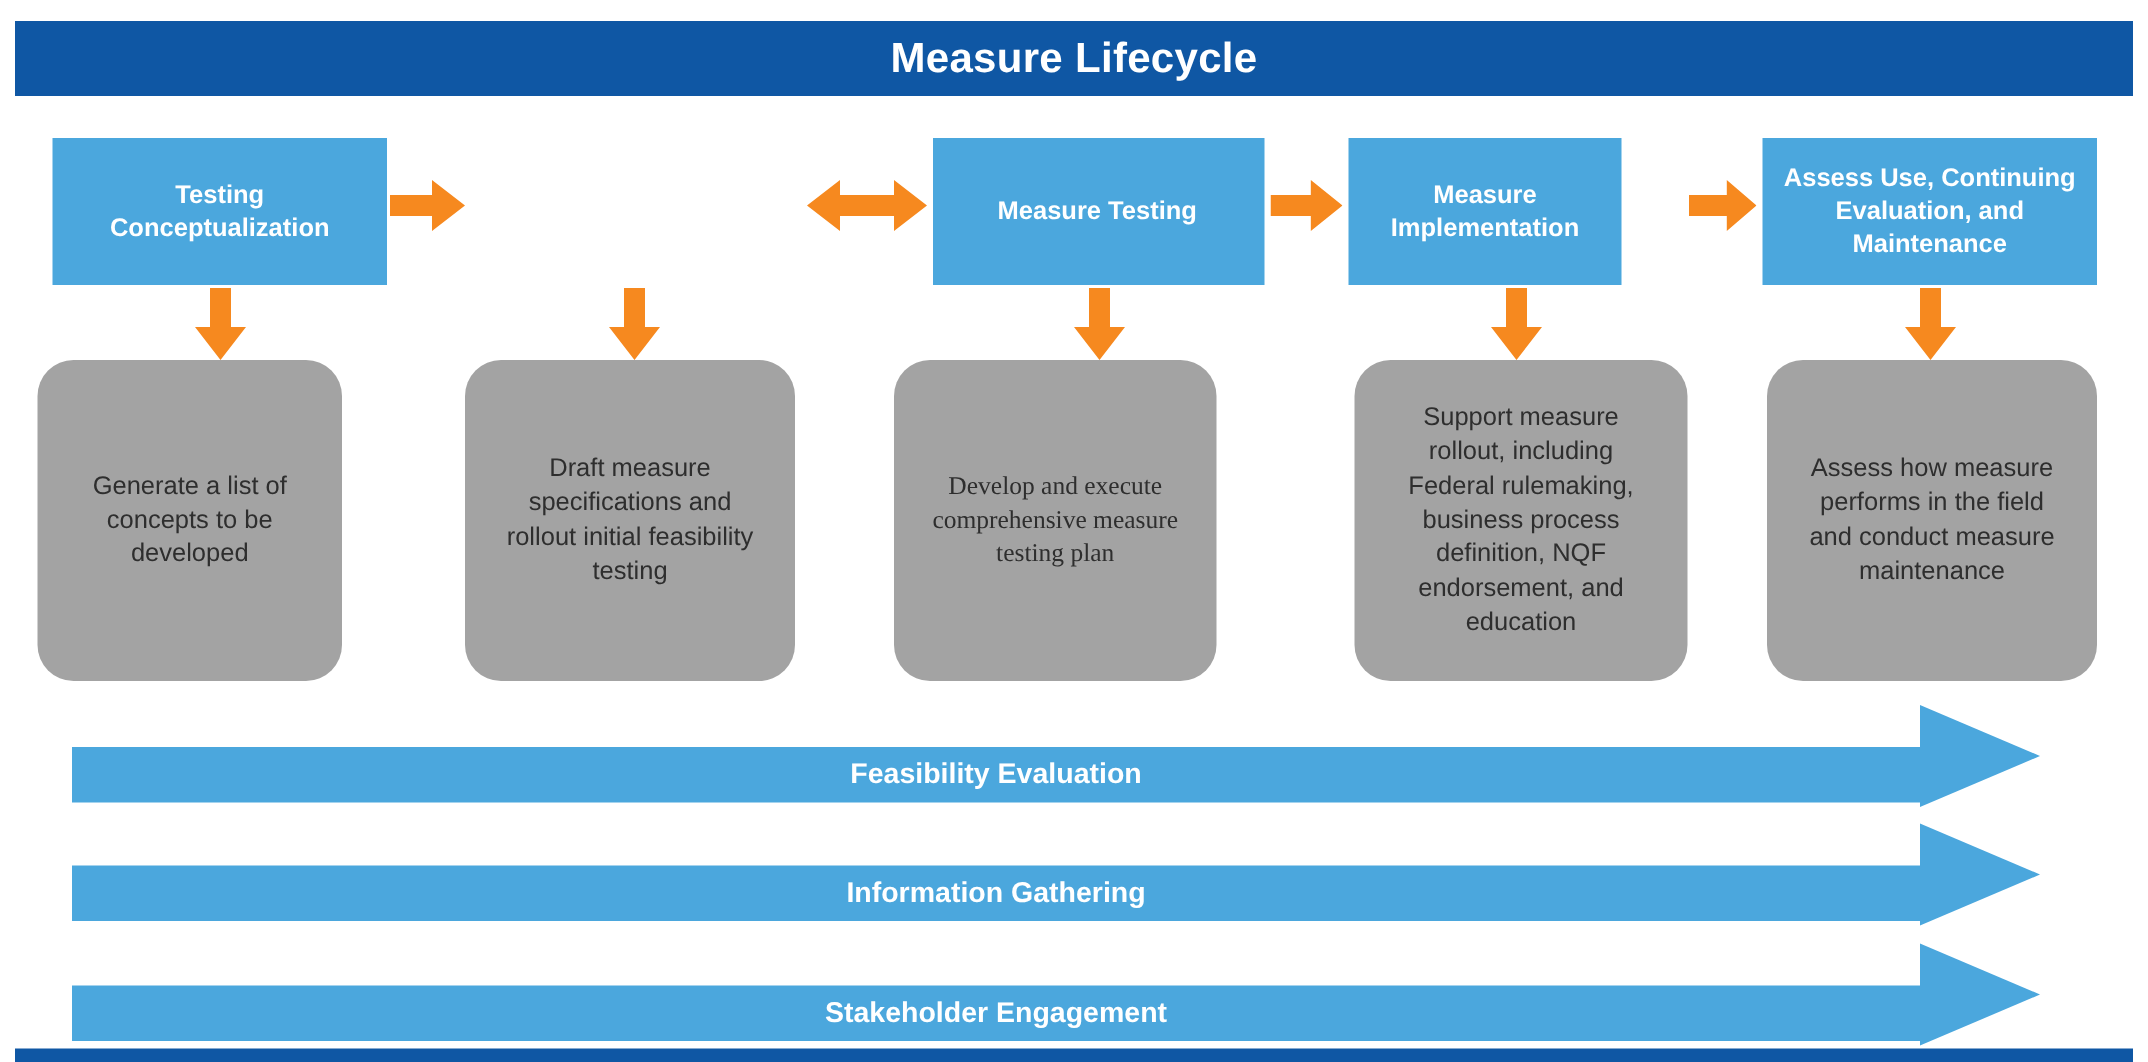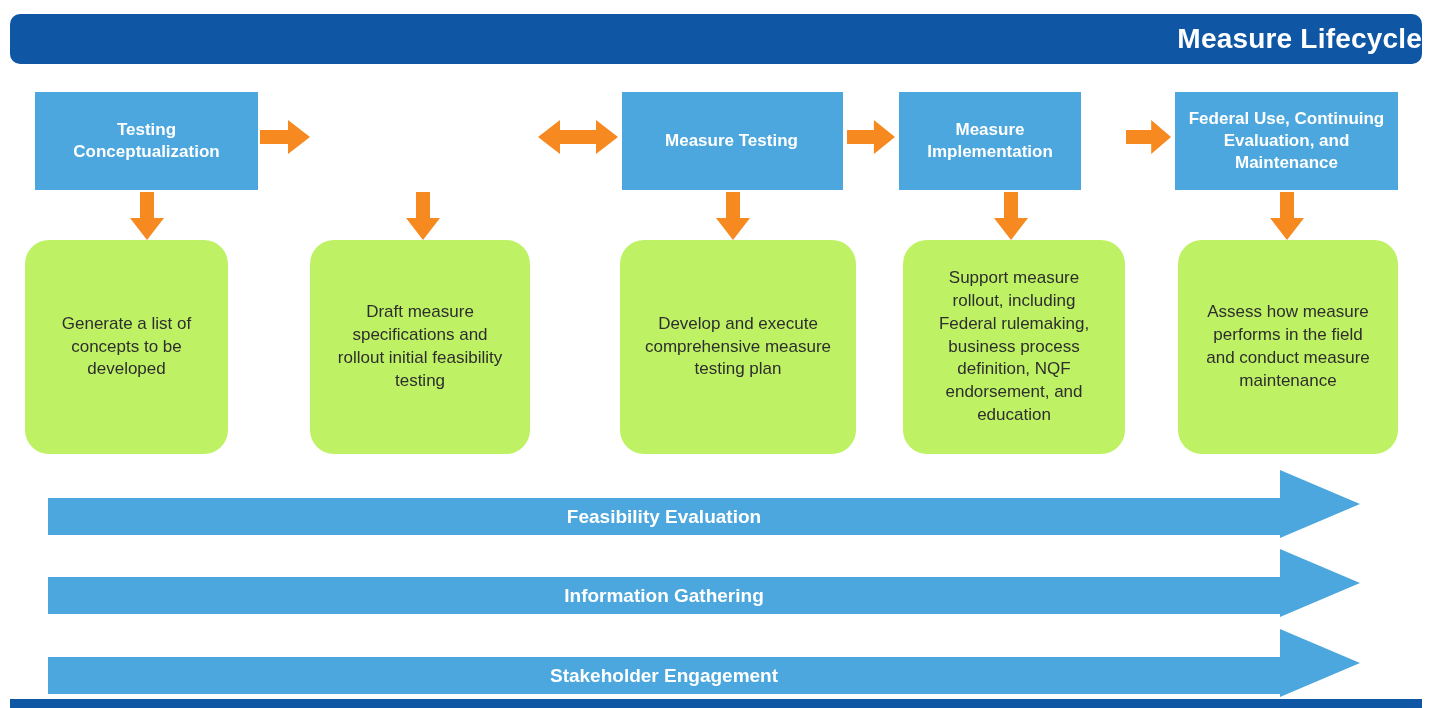--- a/index.html
+++ b/index.html
@@ -7,21 +7,21 @@
     position:relative;
     width:1432px;height:708px;
     background:#ffffff;
     font-family:"Liberation Sans",sans-serif;
     overflow:hidden;
   }
   
   .header{
     position:absolute;left:10px;top:14px;width:1412px;height:50px;
     background:#0f57a4;
-    display:flex;align-items:center;justify-content:flex-end;border-radius:10px;
+    display:flex;align-items:center;justify-content:center;
   }
   .header-title{color:#ffffff;font-size:28px;font-weight:bold;letter-spacing:.2px;}
   
   .stage-box{
     position:absolute;top:92px;height:98px;
     background:#4ba7dd;
     display:flex;align-items:center;justify-content:center;
     text-align:center;color:#ffffff;font-weight:bold;font-size:17px;line-height:1.28;
     padding:0 12px;box-sizing:border-box;
   }
@@ -40,28 +40,28 @@
   .d-arrow{position:absolute;top:192px;width:34px;height:48px;}
   .d-arrow svg{display:block;width:100%;height:100%;}
   .pos-d1{left:130px;}
   .pos-d2{left:406px;}
   .pos-d3{left:716px;}
   .pos-d4{left:994px;}
   .pos-d5{left:1270px;}
   
   .desc-box{
     position:absolute;top:240px;height:214px;
-    background:#bef264;border-radius:24px;
+    background:#a3a3a3;border-radius:24px;
     display:flex;align-items:center;justify-content:center;
     text-align:center;color:#2e2e2e;font-size:17px;line-height:1.35;
     padding:0 24px;box-sizing:border-box;
   }
   .pos-g1{left:25px;width:203px;}
   .pos-g2{left:310px;width:220px;}
-  .pos-g3{left:620px;width:236px;}
+  .pos-g3{left:596px;width:215px;font-family:Liberation Serif, serif;}
   .pos-g4{left:903px;width:222px;}
   .pos-g5{left:1178px;width:220px;}
   
   .banner{
     position:absolute;left:48px;width:1232px;height:37px;
     background:#4ba7dd;
     display:flex;align-items:center;justify-content:center;margin-top:12px;
   }
   .banner-label{color:#ffffff;font-weight:bold;font-size:19px;}
   .banner-head{
@@ -91,21 +91,21 @@
   <div class="stage-box pos-b1">
     <span>Testing Conceptualization</span>
   </div>
   <div class="stage-box pos-b3">
     <span>Measure Testing</span>
   </div>
   <div class="stage-box pos-b4">
     <span>Measure Implementation</span>
   </div>
   <div class="stage-box pos-b5">
-    <span>Federal Use, Continuing Evaluation, and Maintenance</span>
+    <span>Assess Use, Continuing Evaluation, and Maintenance</span>
   </div>
 
   <div class="h-arrow pos-a12">
     <svg viewBox="0 0 50 34" preserveAspectRatio="none">
         <path fill="#f6891f" d="M0 10 H28 V0 L50 17 L28 34 V24 H0 Z"></path>
       </svg>
   </div>
   <div class="h-arrow pos-a23">
     <svg viewBox="0 0 80 34" preserveAspectRatio="none">
         <path fill="#f6891f" d="M22 0 L0 17 L22 34 V24 H58 V34 L80 17 L58 0 V10 H22 Z"></path>

